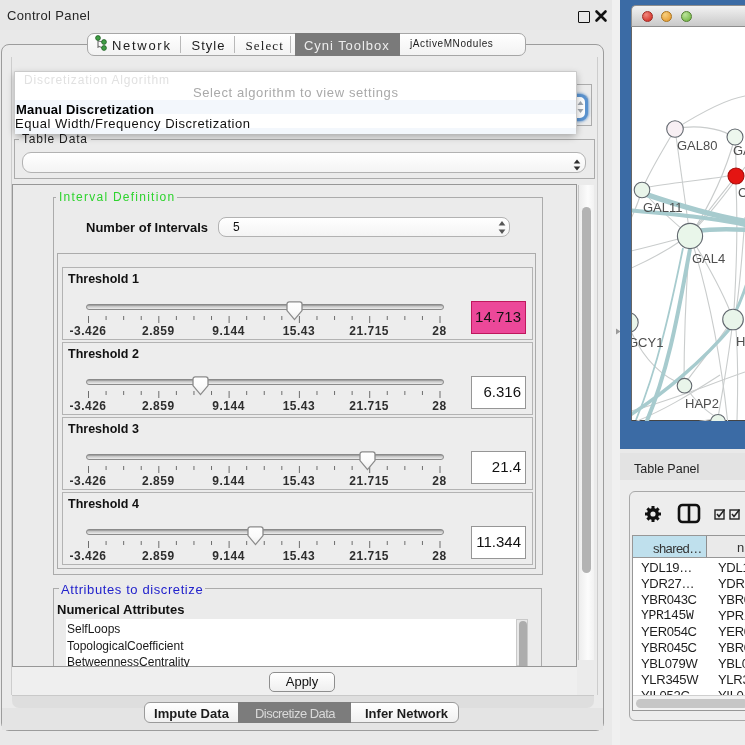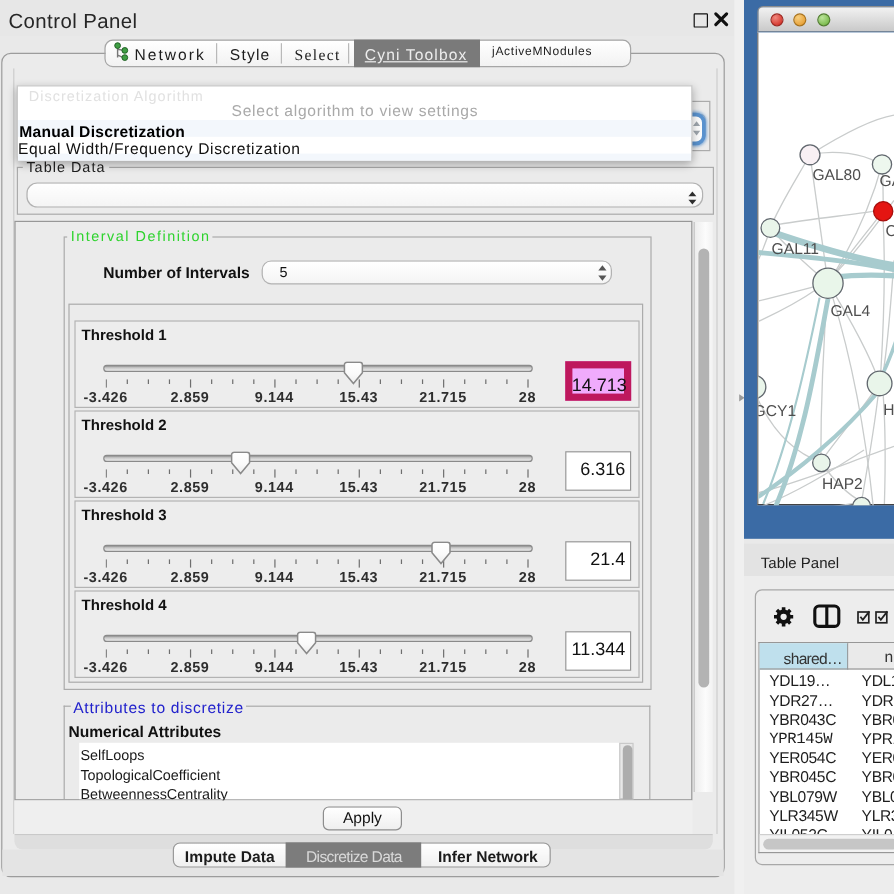--- a/index.html
+++ b/index.html
@@ -8,21 +8,21 @@
   .abs{position:absolute;}
   .b{font-weight:bold;}
 </style>
 </head>
 <body>
 <div id="stage">
 
   <div class="abs" style="left:0;top:0;width:613px;height:745px;background:#E9E9E9;"></div>
 
   <div class="abs" style="left:0;top:0;width:612px;height:30px;background:#E7E7E7;"></div>
-  <div class="abs" style="left:7px;top:8px;font-size:17px;letter-spacing:0.35px;color:#262626;">Control Panel</div>
+  <div class="abs" style="left:7px;top:8px;font-size:13px;letter-spacing:0.35px;color:#262626;">Control Panel</div>
 
   <div class="abs" style="left:578px;top:11px;width:10px;height:10px;border:1.6px solid #111;border-radius:1px;"></div>
   <svg class="abs" style="left:594px;top:9px;" width="14" height="14" viewBox="0 0 14 14">
     <path d="M2.5 2.5 L11.5 11.5 M11.5 2.5 L2.5 11.5" stroke="#111" stroke-width="2.6" stroke-linecap="round"></path>
   </svg>
 
   <div class="abs" style="left:1px;top:44px;width:603px;height:687px;background:#EBEBEB;
        border:1px solid #9C9C9C;border-radius:8px;box-sizing:border-box;"></div>
 
   <div class="abs" style="left:87px;top:33px;width:439px;height:23px;background:#FDFDFD;
@@ -36,21 +36,21 @@
 
   <svg class="abs" style="left:95px;top:34.5px;" width="14" height="17" viewBox="0 0 14 17">
     <path d="M3 3 L3 13 M3 6 L8 7 M3 11 L8 13" stroke="#777" stroke-width="1.2" fill="none"></path>
     <circle cx="3" cy="3" r="2.4" fill="#3F9E44" stroke="#1E5E22" stroke-width="0.8"></circle>
     <circle cx="9" cy="7" r="2.4" fill="#3F9E44" stroke="#1E5E22" stroke-width="0.8"></circle>
     <circle cx="9" cy="13" r="2.4" fill="#3F9E44" stroke="#1E5E22" stroke-width="0.8"></circle>
   </svg>
   <div class="abs" style="left:112px;top:38px;font-size:13px;letter-spacing:1.7px;color:#1C1C1C;">Network</div>
   <div class="abs" style="left:191.5px;top:38px;font-size:13px;letter-spacing:1.0px;color:#1C1C1C;">Style</div>
   <div class="abs" style="left:245.5px;top:38px;font-size:13px;letter-spacing:1.1px;color:#1C1C1C;font-family:Liberation Serif, serif;">Select</div>
-  <div class="abs" style="left:304px;top:38px;font-size:13px;letter-spacing:0.95px;color:#EDEDED;text-decoration:underline;">Cyni Toolbox</div>
+  <div class="abs" style="left:304px;top:38px;font-size:13px;letter-spacing:0.95px;color:#EDEDED;">Cyni Toolbox</div>
   <div class="abs" style="left:410px;top:38px;font-size:10px;letter-spacing:0.6px;color:#1C1C1C;">jActiveMNodules</div>
 
   <div class="abs" style="left:10.5px;top:57px;width:1px;height:638px;background:#CDCDCD;"></div>
   <div class="abs" style="left:597px;top:57px;width:1px;height:638px;background:#CDCDCD;"></div>
 
   <div class="abs" style="left:36px;top:84px;width:556px;height:42px;border:1px solid #ABABAB;box-sizing:border-box;"></div>
   <div class="abs" style="left:44px;top:95px;width:544px;height:22px;background:#fff;border:1px solid #B6B6B6;border-radius:4px;box-sizing:border-box;"></div>
 
   <div class="abs" style="left:569px;top:94px;width:19px;height:26.5px;border:3px solid #5A92CE;border-radius:8px;box-sizing:border-box;background:#FDFDFD;box-shadow:0 0 2.5px 1px rgba(90,146,206,0.75);"></div>
   <svg class="abs" style="left:576px;top:100px;" width="9" height="14" viewBox="0 0 9 14">
@@ -116,21 +116,21 @@
   <svg class="abs" style="left:285.5px;top:300.5px;" width="17" height="20" viewBox="0 0 17 20">
     <defs>
         <linearGradient id="thg1" x1="0" y1="0" x2="0" y2="1">
           <stop offset="0" stop-color="#FFFFFF"></stop>
           <stop offset="0.55" stop-color="#FAFAFA"></stop>
           <stop offset="1" stop-color="#EDEDED"></stop>
         </linearGradient>
       </defs>
     <path d="M3.2 0.8 h10.6 a2.2 2.2 0 0 1 2.2 2.2 v6.6 L8.5 18.6 L1 9.6 v-6.6 a2.2 2.2 0 0 1 2.2 -2.2 z" fill="url(#thg1)" stroke="#8A8A8A" stroke-width="1.3"></path>
   </svg>
-  <div class="abs" style="left:470.5px;top:300.5px;width:55.5px;height:33px;background:#f0abfc;border:6px solid #be185d;box-sizing:border-box;font-size:15px;letter-spacing:0px;color:#111;text-align:right;padding:6.5px 4px 0 0;">14.713</div>
+  <div class="abs" style="left:470.5px;top:300.5px;width:55.5px;height:33px;background:#ec4899;border:1px solid #be185d;box-sizing:border-box;font-size:15px;letter-spacing:0px;color:#111;text-align:right;padding:6.5px 4px 0 0;">14.713</div>
 
   <div class="abs" style="left:62px;top:342px;width:471px;height:73px;background:#EDEDED;border:1px solid #B3B3B3;box-sizing:border-box;"></div>
   <div class="abs b" style="left:68px;top:347px;font-size:12.5px;color:#111;">Threshold 2</div>
   <div class="abs" style="left:86px;top:379px;width:358px;height:6px;background:linear-gradient(#8F8F8F,#C6C6C6 35%,#EDEDED);border:1px solid #8A8A8A;border-radius:3px;box-sizing:border-box;"></div>
   <svg class="abs" style="left:88px;top:391px;" width="353" height="8" viewBox="0 0 353 8">
       <rect x="0.00" y="0" width="1" height="7" fill="#6E6E6E"></rect>
       <rect x="17.58" y="0" width="1" height="4" fill="#6E6E6E"></rect>
       <rect x="35.15" y="0" width="1" height="4" fill="#6E6E6E"></rect>
       <rect x="52.72" y="0" width="1" height="4" fill="#6E6E6E"></rect>
       <rect x="70.30" y="0" width="1" height="7" fill="#6E6E6E"></rect>

